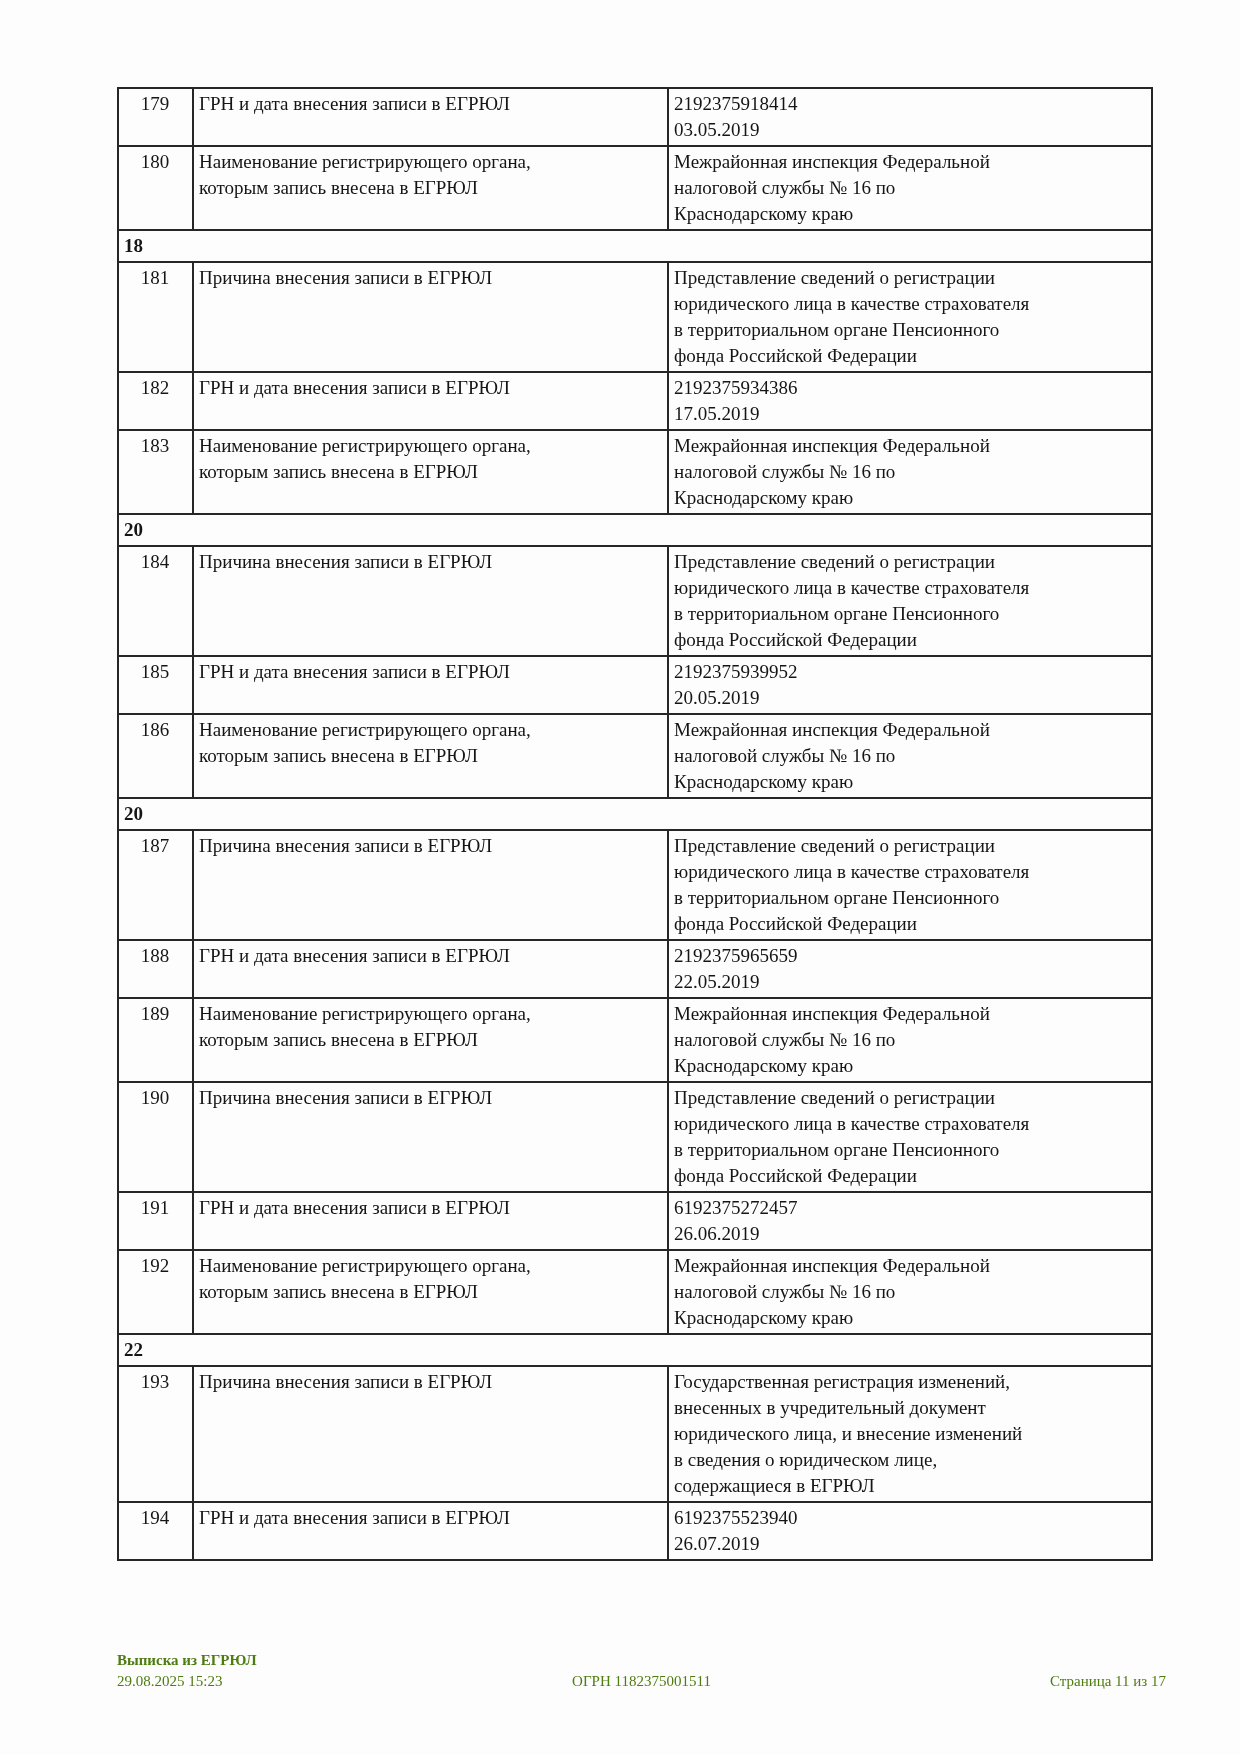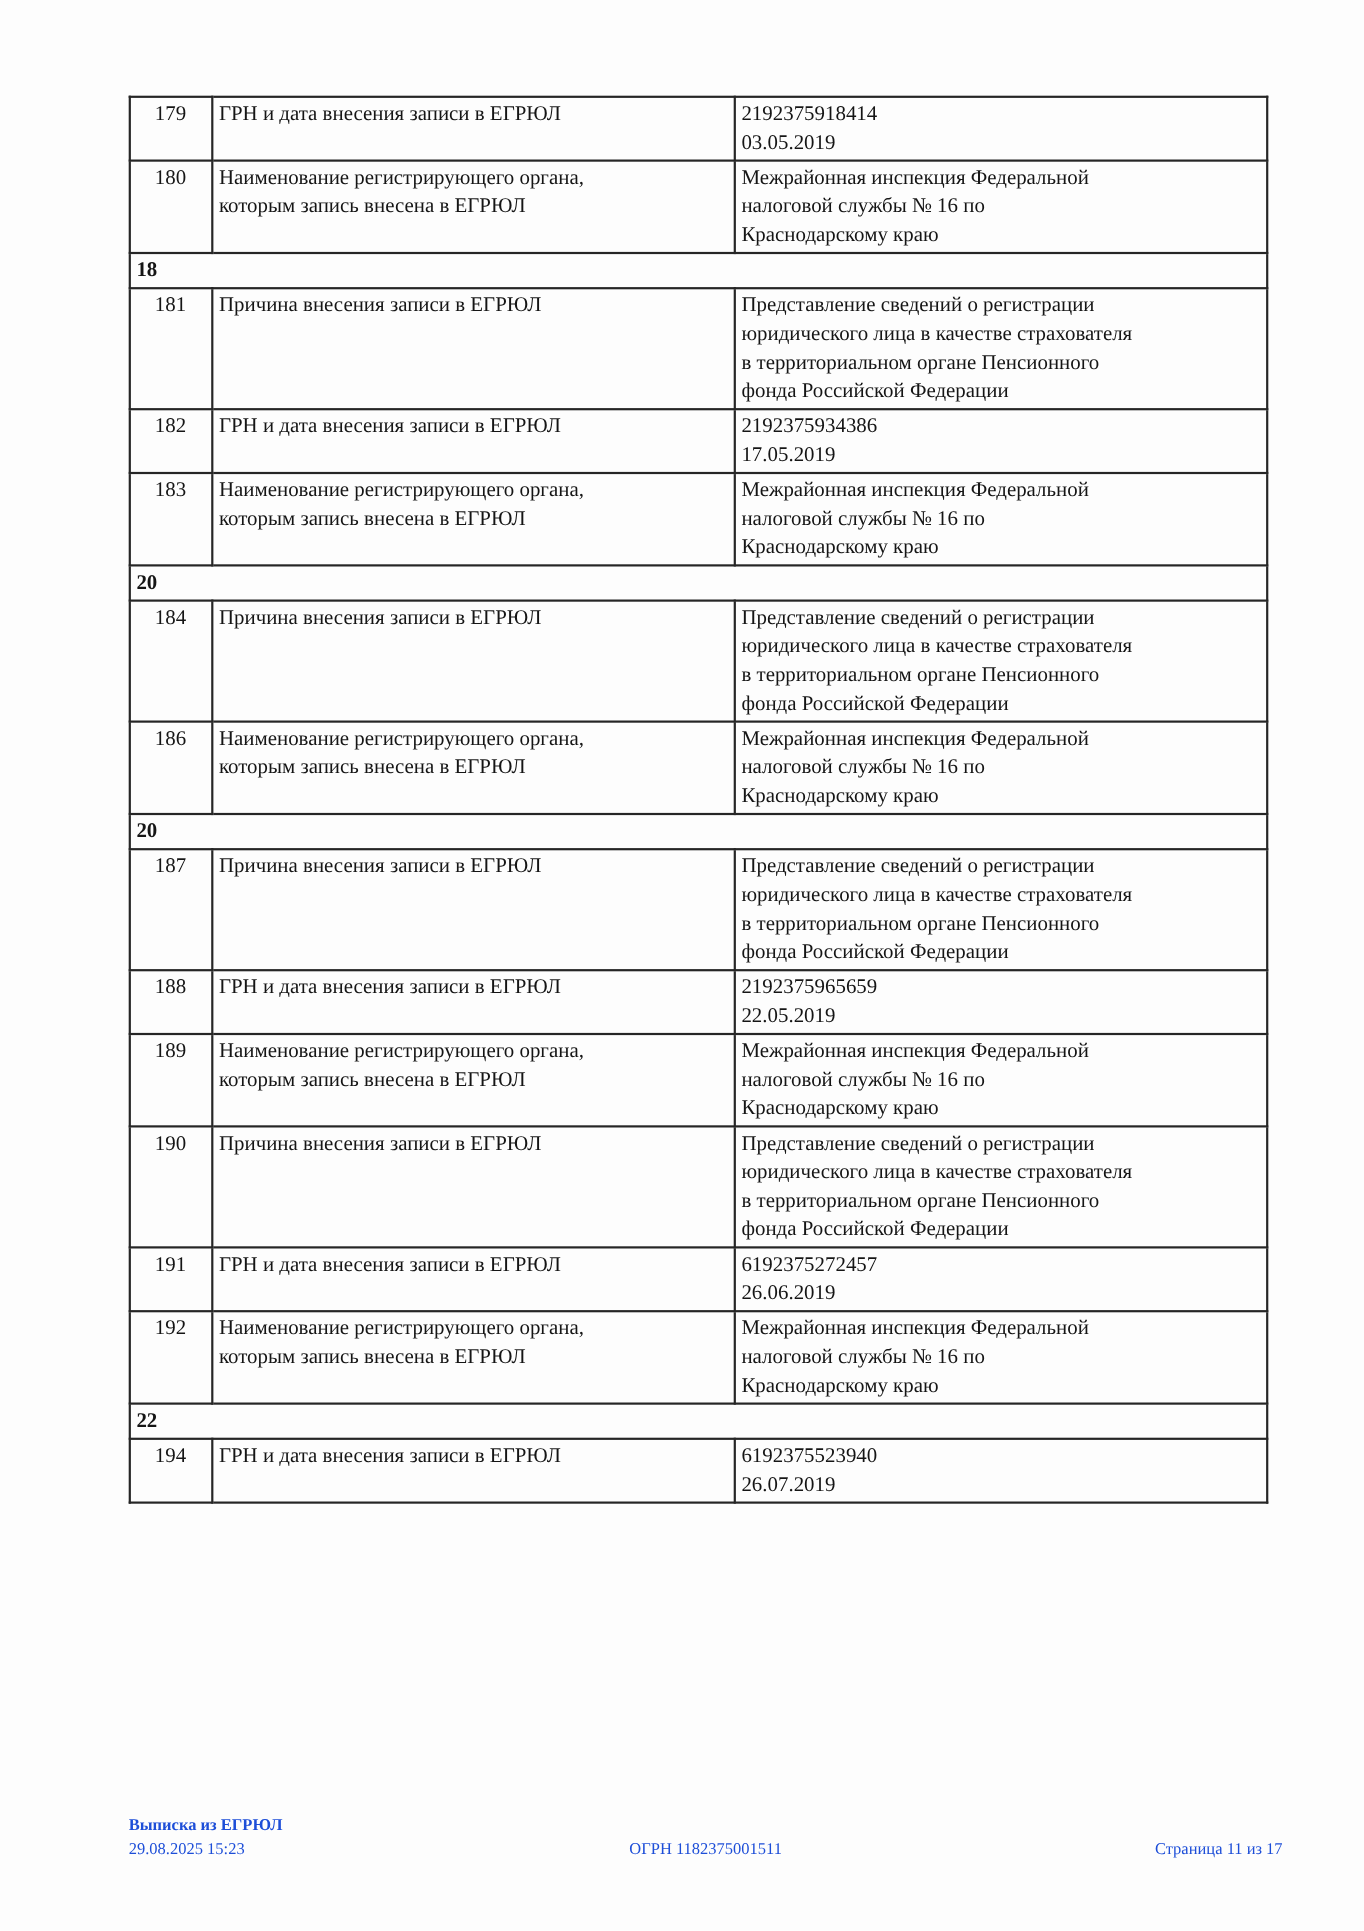--- a/index.html
+++ b/index.html
@@ -50,21 +50,21 @@
   .footer {
     position: absolute;
     left: 117px;
     top: 1650px;
     width: 1049px;
     display: flex;
     justify-content: space-between;
     align-items: flex-end;
     font-size: 15px;
     line-height: 21px;
-    color: #1d4ed8;
+    color: #4d7c0f;
   }
   .footer-left { text-align: left; flex: 1; }
   .footer-center { text-align: center; flex: 1; }
   .footer-right { text-align: right; flex: 1; }
   .footer-doc-title { font-weight: bold; }
 </style>
 </head>
 <body>
 
 <div class="page">
@@ -120,20 +120,26 @@
         </tr>
         <tr>
           <td class="num-cell">184</td>
           <td class="label-cell">Причина внесения записи в ЕГРЮЛ</td>
           <td class="value-cell">Представление сведений о регистрации
 юридического лица в качестве страхователя
 в территориальном органе Пенсионного
 фонда Российской Федерации</td>
         </tr>
         <tr>
+          <td class="num-cell">185</td>
+          <td class="label-cell">ГРН и дата внесения записи в ЕГРЮЛ</td>
+          <td class="value-cell">2192375939952
+20.05.2019</td>
+        </tr>
+        <tr>
           <td class="num-cell">186</td>
           <td class="label-cell">Наименование регистрирующего органа,
 которым запись внесена в ЕГРЮЛ</td>
           <td class="value-cell">Межрайонная инспекция Федеральной
 налоговой службы № 16 по
 Краснодарскому краю</td>
         </tr>
         <tr>
           <td colspan="3" class="section-cell">20</td>
         </tr>
@@ -176,20 +182,29 @@
         <tr>
           <td class="num-cell">192</td>
           <td class="label-cell">Наименование регистрирующего органа,
 которым запись внесена в ЕГРЮЛ</td>
           <td class="value-cell">Межрайонная инспекция Федеральной
 налоговой службы № 16 по
 Краснодарскому краю</td>
         </tr>
         <tr>
           <td colspan="3" class="section-cell">22</td>
+        </tr>
+        <tr>
+          <td class="num-cell">193</td>
+          <td class="label-cell">Причина внесения записи в ЕГРЮЛ</td>
+          <td class="value-cell">Государственная регистрация изменений,
+внесенных в учредительный документ
+юридического лица, и внесение изменений
+в сведения о юридическом лице,
+содержащиеся в ЕГРЮЛ</td>
         </tr>
         <tr>
           <td class="num-cell">194</td>
           <td class="label-cell">ГРН и дата внесения записи в ЕГРЮЛ</td>
           <td class="value-cell">6192375523940
 26.07.2019</td>
         </tr>
       </tbody>
   </table>
 

